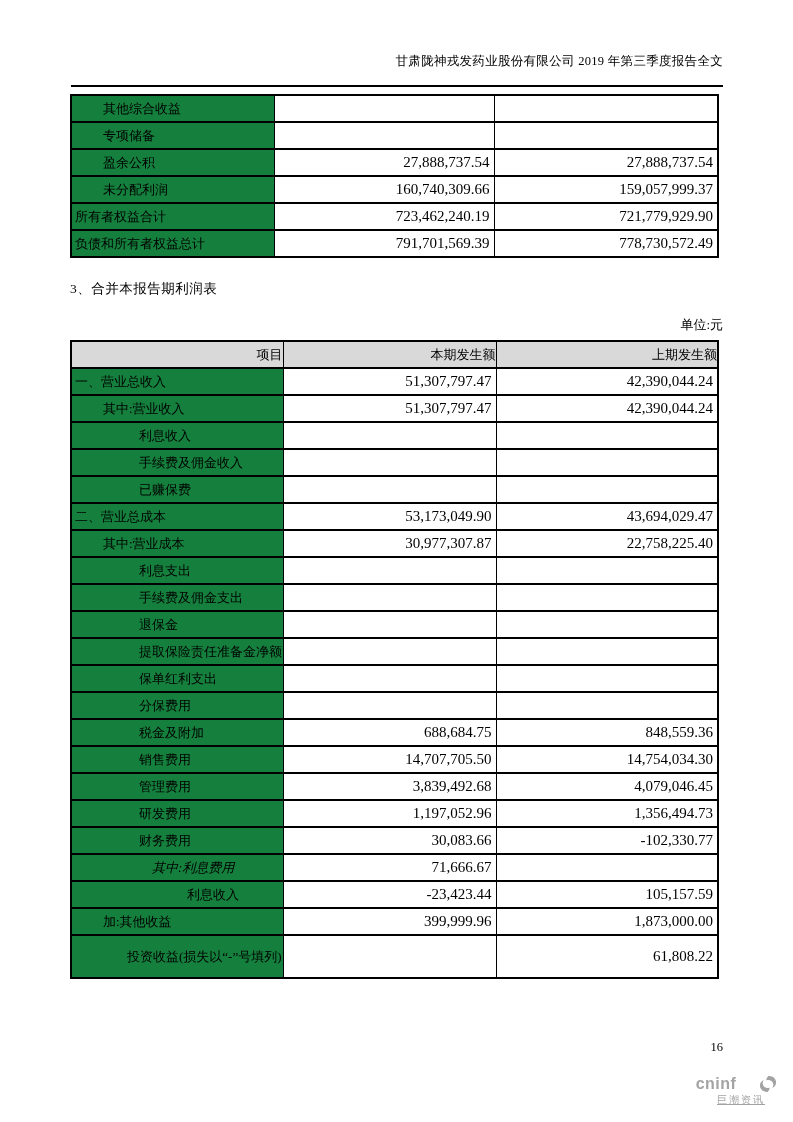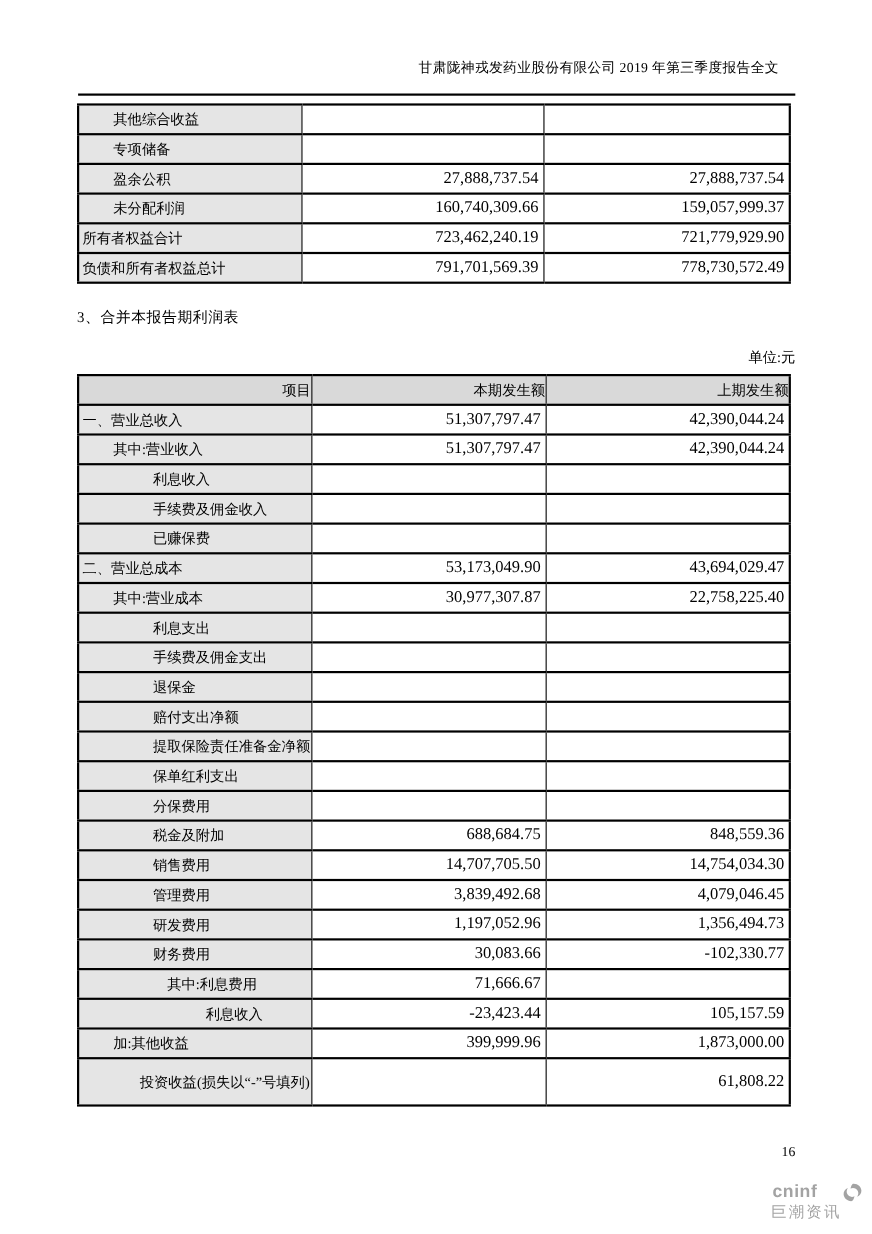--- a/index.html
+++ b/index.html
@@ -4,42 +4,42 @@
 <style>
   * { margin:0; padding:0; box-sizing:border-box; }
   html,body { background:#888; }
   .page {
     position:relative; width:793px; height:1122px; margin:0 auto;
     background:#ffffff; overflow:hidden; color:#000;
     font-family:"Liberation Serif","DejaVu Serif",serif;
   }
   
   .header-title {
-    position:absolute; top:53px; right:85px;
+    position:absolute; top:53px; right:70px;
     font-size:12.5px; letter-spacing:.3px; white-space:nowrap;margin-left:36px;
   }
   .header-rule {
     position:absolute; top:85px; left:71px; width:652px; height:2px; background:#000;
   }
   
   table.fin {
     position:absolute; left:70px; border-collapse:collapse; table-layout:fixed;
     width:647px; font-size:13px; border:2px solid #000;
   }
   table.fin td, table.fin th {
     border:1px solid #000; border-top-width:2px; border-bottom-width:2px;
     height:25px; line-height:25px; padding:0; overflow:hidden; white-space:nowrap;
   }
   table.fin th { background:#d9d9d9; font-weight:normal; text-align:right; }
-  table.fin td.c1 { background:#e5e5e5; }
+  table.fin td.c1 { background:#15803d; }
   table.fin td.num { text-align:right; padding-right:4px; font-size:15px; }
   .ind0 { padding-left:3px !important; }
   .ind1 { padding-left:31px !important; }
   .ind2 { padding-left:67px !important; }
-  .ind3 { padding-left:80px !important; }
+  .ind3 { padding-left:80px !important;font-style:italic; }
   .ind4 { padding-left:115px !important; }
   td.hang {
     white-space:normal; line-height:19px; text-indent:52px;
     padding:3px 4px 3px 3px !important; vertical-align:middle;
   }
   tr.tall td { height:41px; }
   tr.tall td.num { line-height:41px; }
   #balance-table { top:94px; }
   #income-table  { top:340px; }
   
@@ -47,24 +47,24 @@
     position:absolute; top:280px; left:70px;
     font-size:13.5px; font-weight:normal; letter-spacing:.5px;
   }
   .unit-label { position:absolute; top:316px; right:70px; font-size:13px; }
   
   .page-number { position:absolute; top:1040px; right:70px; font-size:12.5px; }
   .logo {
     position:absolute; top:1074px; right:8px; width:96px; text-align:right;
     color:#a3a3a3; font-family:"Liberation Sans","DejaVu Sans",sans-serif;
   }
-  .logo-top { display:flex; align-items:center; justify-content:flex-end;gap:21px; }
+  .logo-top { display:flex; align-items:center; justify-content:center;gap:21px; }
   .logo-brand { font-weight:bold; font-size:16px; letter-spacing:.5px; line-height:16px; }
   .logo-icon { width:20px; height:20px; margin-left:1px; }
-  .logo-cn { font-size:14px; letter-spacing:2px; margin:-1px 20px 0 0; }
+  .logo-cn { font-size:10px; letter-spacing:2px; margin:-1px 20px 0 0;text-decoration:underline; }
   .logo-url { font-size:14px; letter-spacing:0; margin-top:17px; }
 </style>
 </head>
 <body>
 
 <div class="page">
 
   <div class="header-title">甘肃陇神戎发药业股份有限公司 2019 年第三季度报告全文</div>
   <div class="header-rule"></div>
 
@@ -170,25 +170,20 @@
           <td class="c1 ind2">手续费及佣金支出</td>
           <td class="num"></td>
           <td class="num"></td>
         </tr>
         <tr>
           <td class="c1 ind2">退保金</td>
           <td class="num"></td>
           <td class="num"></td>
         </tr>
         <tr>
-          <td class="c1 ind2">赔付支出净额</td>
-          <td class="num"></td>
-          <td class="num"></td>
-        </tr>
-        <tr>
           <td class="c1 ind2">提取保险责任准备金净额</td>
           <td class="num"></td>
           <td class="num"></td>
         </tr>
         <tr>
           <td class="c1 ind2">保单红利支出</td>
           <td class="num"></td>
           <td class="num"></td>
         </tr>
         <tr>

